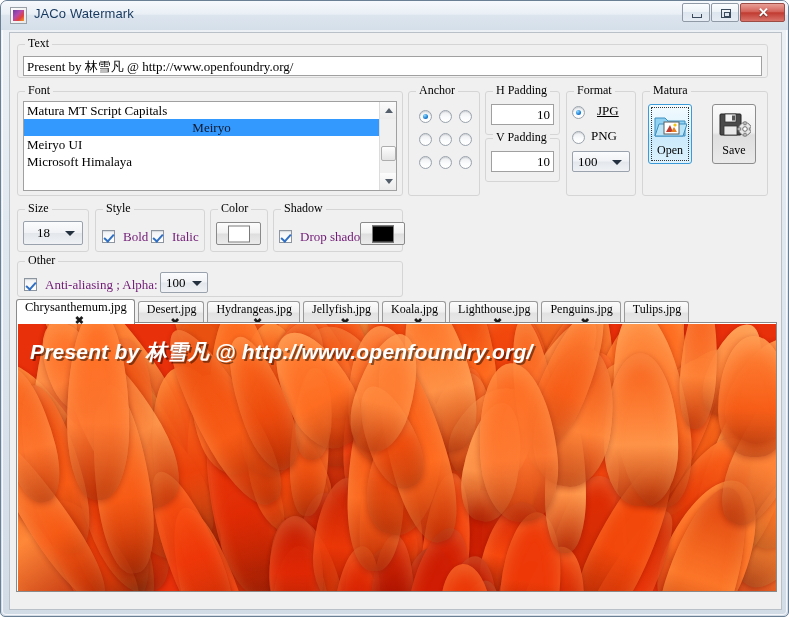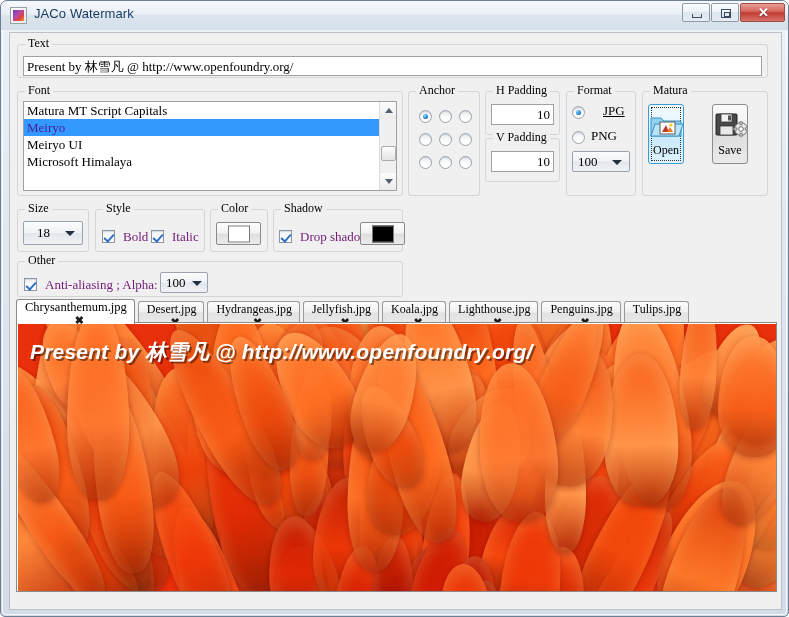--- a/index.html
+++ b/index.html
@@ -143,21 +143,21 @@
   .lb-item {
     height: 17px;
     line-height: 17px;
     padding-left: 3px;
     font-family: Liberation Serif, serif;
     font-size: 13px;
     color: #000000;
     white-space: nowrap;
     overflow: hidden;
   }
-  .lb-item.sel { background: #3399ff; color: #4c1d95; }
+  .lb-item.sel { background: #3399ff; color: #0f172a; text-align: center; }
 
   .vscroll {
     position: absolute;
     right: 0; top: 0;
     width: 17px; bottom: 0;
     background: #f0f0f0;
     border-left: 1px solid #dcdcdc;
   }
   .sb-arrow {
     position: absolute; left: 0; width: 17px; height: 17px;
@@ -261,21 +261,21 @@
     position: absolute;
     left: 50%; top: 50%;
     transform: translate(-50%, -50%);
     width: 22px; height: 17px;
     border: 1px solid #7a7a7a;
   }
 
   
   .act-btn {
     position: absolute;
-    width: 36px; height: 60px;
+    width: 44px; height: 60px;
     border-radius: 3px;
     background: linear-gradient(to bottom, #fafafa 0%, #efefef 47%, #dedede 52%, #eaeaea 100%);
     border: 1px solid #8d8d8d;
   }
   .act-btn.focus {
     background: linear-gradient(to bottom, #f2fbff 0%, #dff2fd 47%, #c9e9fb 52%, #ddf2fd 100%);
     border: 1px solid #3c9ad6;
   }
   .act-btn.focus .dots {
     position: absolute; left: 2px; top: 2px; right: 2px; bottom: 2px;
@@ -440,21 +440,21 @@
     <div class="gb" style="left:475px; top:105px; width:75px; height:44px;">
       <span class="gb-title">V Padding</span>
     </div>
     <div class="txtbox num" style="left:481px; top:118px; width:63px; height:21px;">10</div>
 
     <div class="gb" style="left:556px; top:58px; width:70px; height:105px;">
       <span class="gb-title">Format</span>
     </div>
     <div style="position:absolute; left:562px; top:72px;">
       <div class="radio on" style="position:absolute; left:0; top:1px;"></div>
-      <span class="radio-lab" style="position:absolute; left:31px; top:-2px;text-decoration:underline;">JPG</span>
+      <span class="radio-lab" style="position:absolute; left:25px; top:-2px;text-decoration:underline;">JPG</span>
     </div>
     <div style="position:absolute; left:562px; top:97px;">
       <div class="radio" style="position:absolute; left:0; top:1px;"></div>
       <span class="radio-lab" style="position:absolute; left:19px; top:-2px;">PNG</span>
     </div>
     <div class="combo" style="left:562px; top:118px; width:58px; height:21px;">
       <span class="cv">100</span>
       <span class="carat"></span>
     </div>
 

